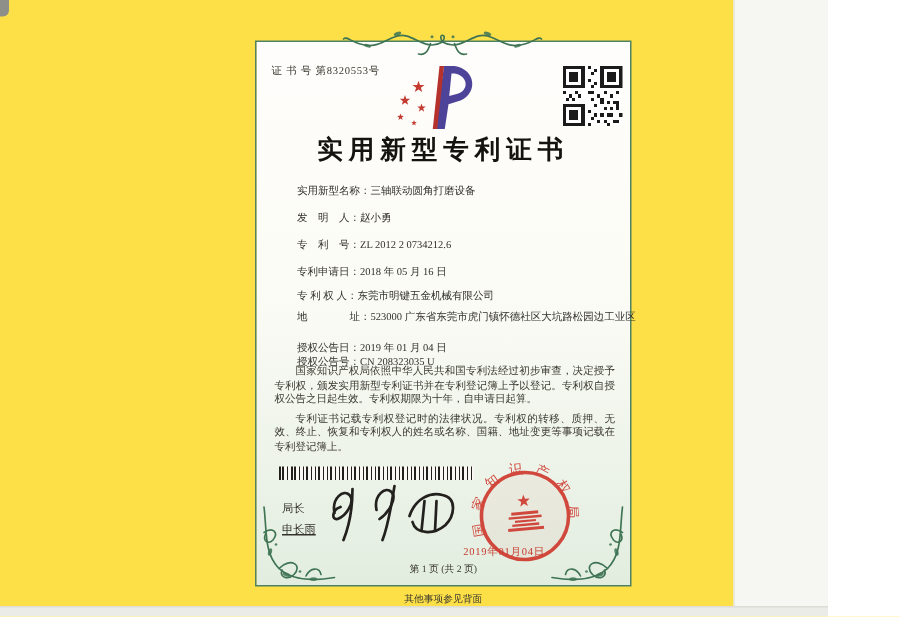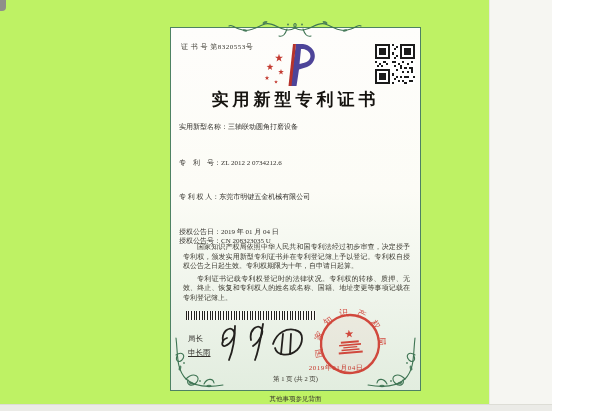--- a/index.html
+++ b/index.html
@@ -1,33 +1,33 @@
 <!DOCTYPE html>
 <html><head>
 <meta charset="utf-8">
 <style>
   html,body{margin:0;padding:0;background:#ffffff;}
-  .page{position:relative;width:552px;height:411px;background:#bef264;overflow:hidden;
+  .page{position:relative;width:552px;height:411px;background:#fde047;overflow:hidden;
         font-family:"Liberation Serif","DejaVu Serif",serif;color:#33312c;}
   .paper-right{position:absolute;left:489px;top:0;width:111px;height:411px;
                background:#f6f6f2;border-left:1px solid #e8e8e2;}
   .paper-bottom{position:absolute;left:0;top:404px;width:600px;height:7px;
                 background:#ebebe7;border-top:1px solid #ddddd6;}
   .smudge{position:absolute;left:0;top:0;width:6px;height:11px;background:#8f8f8a;
           border-bottom-right-radius:4px;}
   .cert-border{position:absolute;left:170px;top:27px;width:249px;height:362px;
                border:1.5px solid #4e8263;
                background:linear-gradient(180deg,#fefdfb 0%,#fcfcf6 45%,#f0f5ec 72%,#e2eddf 100%);}
   .flourish{position:absolute;}
   .cert-no{position:absolute;left:181px;top:42px;font-size:7px;letter-spacing:.5px;color:#3a382f;}
   .logo{position:absolute;left:262px;top:42px;}
   .qr{position:absolute;left:375px;top:44px;}
   .title{position:absolute;left:170px;top:88px;width:251px;text-align:center;
          font-size:17px;font-weight:bold;letter-spacing:4px;color:#15130f;font-family:Liberation Serif, serif;}
-  .row{position:absolute;left:179px;display:flex;font-size:7px;line-height:9px;width:230px;}
+  .row{position:absolute;left:198px;display:flex;font-size:7px;line-height:9px;width:230px;}
   .row .lbl{white-space:pre;flex:0 0 auto;}
   .row .val{flex:0 1 auto;}
   .row-addr .val{max-width:178px;}
   .row-grant{width:219px;justify-content:space-between;flex-direction:column;}
   .paras{position:absolute;left:183px;top:243px;width:227px;font-size:7px;line-height:9.6px;
          text-align:justify;color:#3a382f;}
   .paras p{margin:0 0 3px 0;text-indent:14px;}
   .barcode{position:absolute;left:186px;top:311px;width:130px;height:9px;
            background:repeating-linear-gradient(90deg,#22201d 0 1px,#f9f8f4 1px 2px,
              #22201d 2px 3.5px,#f9f8f4 3.5px 5.5px,#22201d 5.5px 6px,#f9f8f4 6px 8px);}
@@ -171,27 +171,39 @@
         <rect x="18" y="15" width="1" height="1"></rect>
     </g>
   </svg>
 
   <div class="title">实用新型专利证书</div>
 
   <div class="row" style="top:123px">
     <span class="lbl">实用新型名称：</span>
     <span class="val">三轴联动圆角打磨设备</span>
   </div>
+  <div class="row" style="top:141px">
+    <span class="lbl">发　明　人：</span>
+    <span class="val">赵小勇</span>
+  </div>
   <div class="row" style="top:159px">
     <span class="lbl">专　利　号：</span>
     <span class="val">ZL 2012 2 0734212.6</span>
   </div>
+  <div class="row" style="top:177px">
+    <span class="lbl">专利申请日：</span>
+    <span class="val">2018 年 05 月 16 日</span>
+  </div>
   <div class="row" style="top:193px">
     <span class="lbl">专 利 权 人：</span>
     <span class="val">东莞市明键五金机械有限公司</span>
+  </div>
+  <div class="row row-addr" style="top:207px">
+    <span class="lbl">地　　　　址：</span>
+    <span class="val">523000 广东省东莞市虎门镇怀德社区大坑路松园边工业区</span>
   </div>
   <div class="row row-grant" style="top:228px">
     <span><span class="lbl">授权公告日：</span><span class="val">2019 年 01 月 04 日</span></span>
     <span><span class="lbl">授权公告号：</span><span class="val">CN 208323035 U</span></span>
   </div>
 
   <div class="paras">
     <p>国家知识产权局依照中华人民共和国专利法经过初步审查，决定授予专利权，颁发实用新型专利证书并在专利登记簿上予以登记。专利权自授权公告之日起生效。专利权期限为十年，自申请日起算。</p>
     <p>专利证书记载专利权登记时的法律状况。专利权的转移、质押、无效、终止、恢复和专利权人的姓名或名称、国籍、地址变更等事项记载在专利登记簿上。</p>
   </div>

